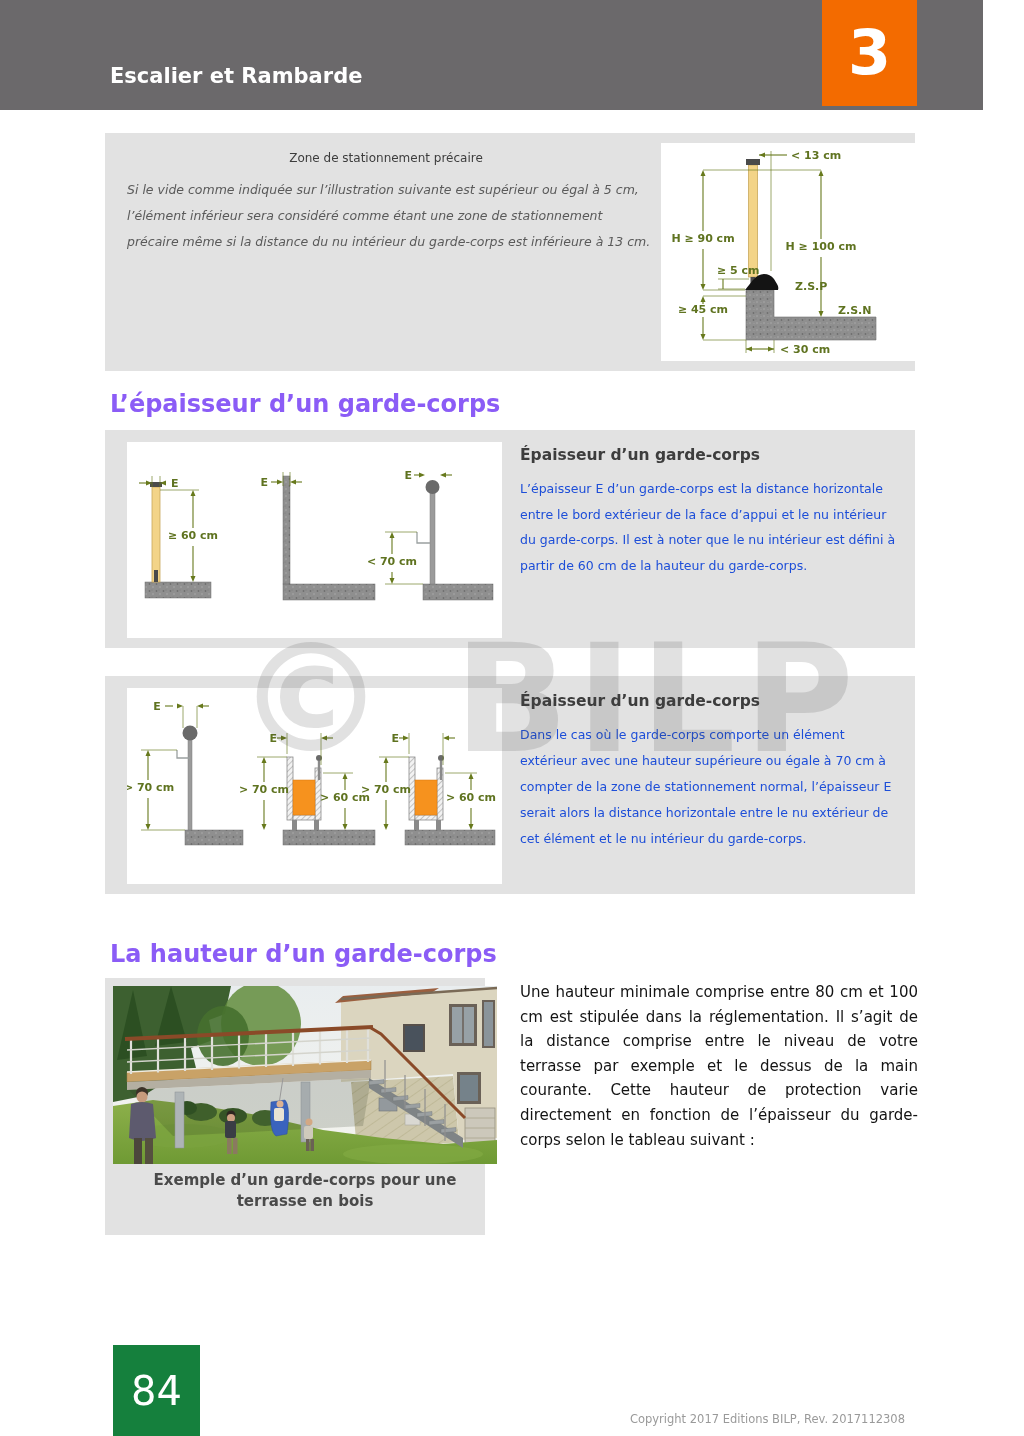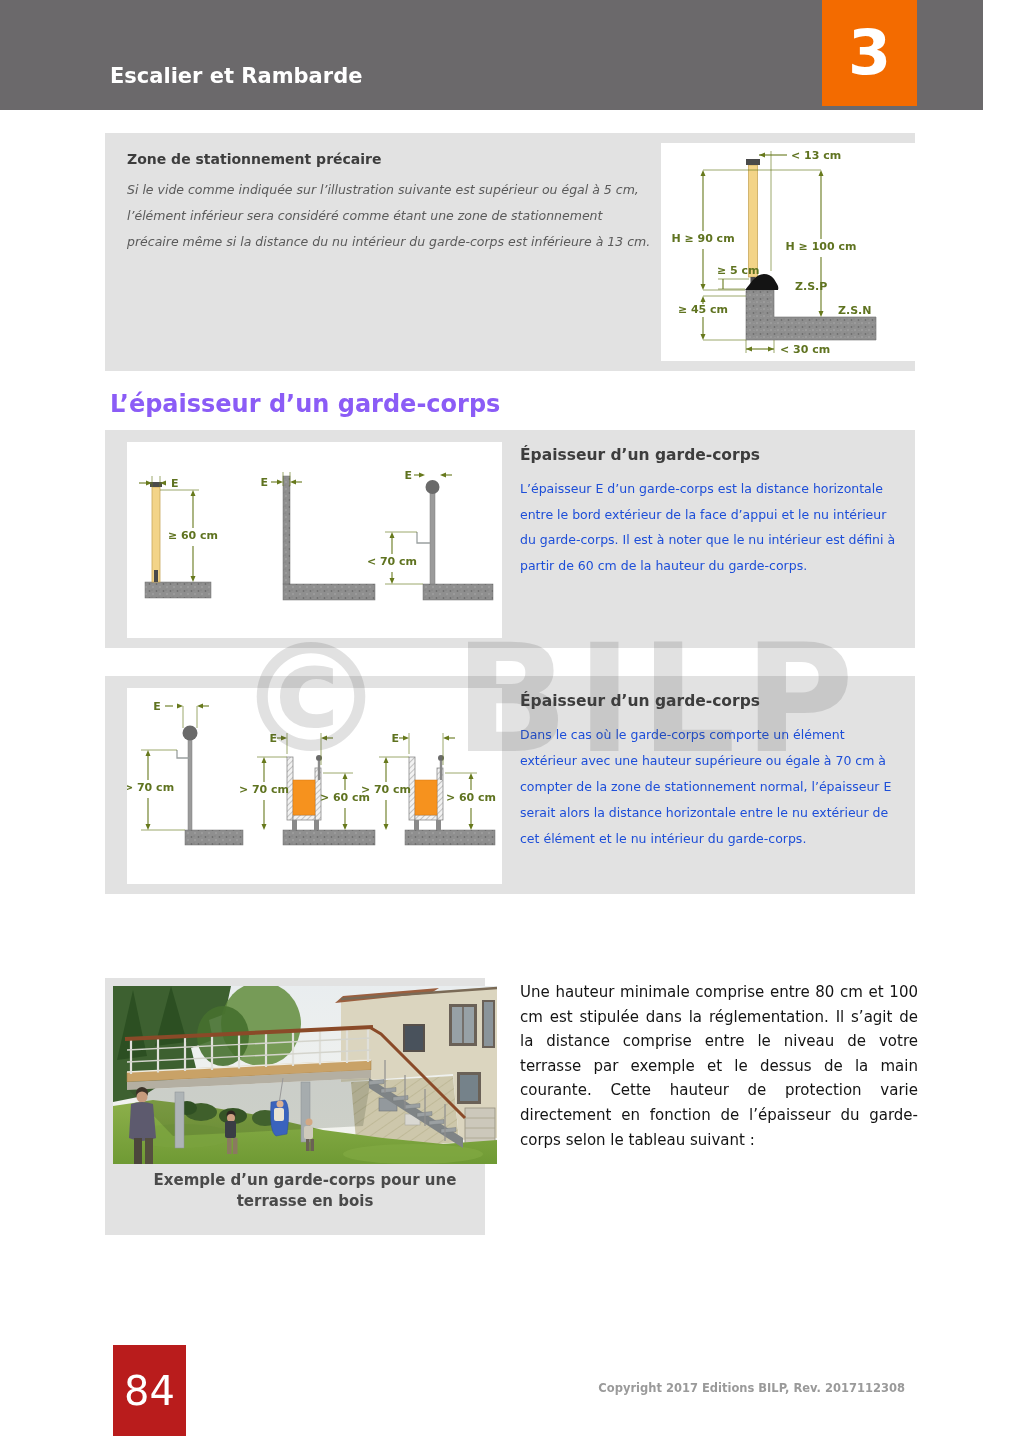--- a/index.html
+++ b/index.html
@@ -15,22 +15,22 @@
                    display:flex; align-items:center; justify-content:center; }
   .chapter-badge span { color:#ffffff; font-size:62px; font-weight:bold; line-height:1; }
 
   
   .graybox { position:absolute; background:#e2e2e2; }
   .box1 { left:105px; top:133px; width:810px; height:238px; }
   .box2 { left:105px; top:430px; width:810px; height:218px; }
   .box3 { left:105px; top:676px; width:810px; height:218px; }
   .photobox { left:105px; top:978px; width:364px; height:257px;padding-left:16px; }
 
-  .box1-title { position:absolute; left:22px; top:18px; width:518px; text-align:left;
-                font-size:14px; font-weight:bold; color:#3d3d3d; }
+  .box1-title { position:absolute; left:22px; top:18px; width:518px; text-align:center;
+                font-size:12px; font-weight:normal; color:#3d3d3d; }
   .box1-body  { position:absolute; left:22px; top:44px; width:530px; font-size:12.5px; font-style:italic;
                 line-height:26px; color:#5a5a5a; }
 
   .diagbox { position:absolute; background:#ffffff; }
   .diag1 { left:556px; top:10px; width:282px; height:218px; }
   .diag23 { left:22px; top:12px; width:375px; height:196px; }
 
   .side-text { position:absolute; left:415px; top:16px; width:380px; }
   .st-title { font-size:15.5px; font-weight:bold; color:#3d3d3d; margin-bottom:12px; }
   .st-body  { font-size:12.5px; color:#1d4ed8; line-height:25.5px; }
@@ -42,25 +42,25 @@
   .watermark { position:absolute; left:236px; top:612px; font-size:150px; font-weight:bold;
                letter-spacing:8px; color:rgba(70,70,70,0.16); z-index:30; pointer-events:none; white-space:nowrap; }
 
   .photo { position:absolute; left:8px; top:8px; width:384px; height:178px; overflow:hidden; }
   .caption { position:absolute; left:16px; top:192px; width:368px; text-align:center;
              font-size:15px; font-weight:bold; color:#4a4a4a; line-height:21px; }
 
   .height-body { position:absolute; left:520px; top:980px; width:398px; font-size:15px; color:#141414;
                  line-height:24.6px; text-align:justify; text-align-last:left; }
 
-  .pagenum { position:absolute; left:113px; top:1345px; width:73px; height:91px; background:#b91c1c;
+  .pagenum { position:absolute; left:113px; top:1345px; width:87px; height:91px; background:#15803d;
              display:flex; align-items:center; justify-content:center; }
   .pagenum span { color:#ffffff; font-size:40px; line-height:1; }
-  .copyright { position:absolute; left:520px; top:1381px; width:385px; text-align:right;
-               font-size:11.5px; color:#9a9a9a;font-weight:bold; }
+  .copyright { position:absolute; left:520px; top:1412px; width:385px; text-align:right;
+               font-size:11.5px; color:#9a9a9a; }
 
   
   .dl  { stroke:#67791c; stroke-width:1.1; fill:none; }
   .dt  { stroke:#67791c; stroke-width:0.65; fill:none; }
   .dar { fill:#67791c; stroke:none; }
   .dtx { fill:#5f7320; font:bold 11px "DejaVu Sans", sans-serif; }
   .struct { stroke:#9aa0a0; stroke-width:1.3; fill:none; }
 </style>
 </head>
 <body>
@@ -310,20 +310,21 @@
           <polygon class="dar" points="344,142 341.5,136 346.5,136"></polygon>
         </g>
       </svg>
     </div>
     <div class="side-text">
       <div class="st-title">Épaisseur d’un garde-corps</div>
       <div class="st-body" style="line-height:26px">Dans le cas où le garde-corps comporte un élément extérieur avec une hauteur supérieure ou égale à 70 cm à compter de la zone de stationnement normal, l’épaisseur E serait alors la distance horizontale entre le nu extérieur de cet élément et le nu intérieur du garde-corps.</div>
     </div>
   </section>
 
+  <h2 class="green-h h-height">La hauteur d’un garde-corps</h2>
 
   <section class="graybox photobox">
     <div class="photo">
       <svg viewBox="0 0 384 178" width="384" height="178">
         <defs>
           <linearGradient id="sky" x1="0" y1="0" x2="0" y2="1">
             <stop offset="0" stop-color="#e9edef"></stop>
               <stop offset="1" stop-color="#f4f4ee"></stop>
           </linearGradient>
           <linearGradient id="gr" x1="0" y1="0" x2="0" y2="1">

